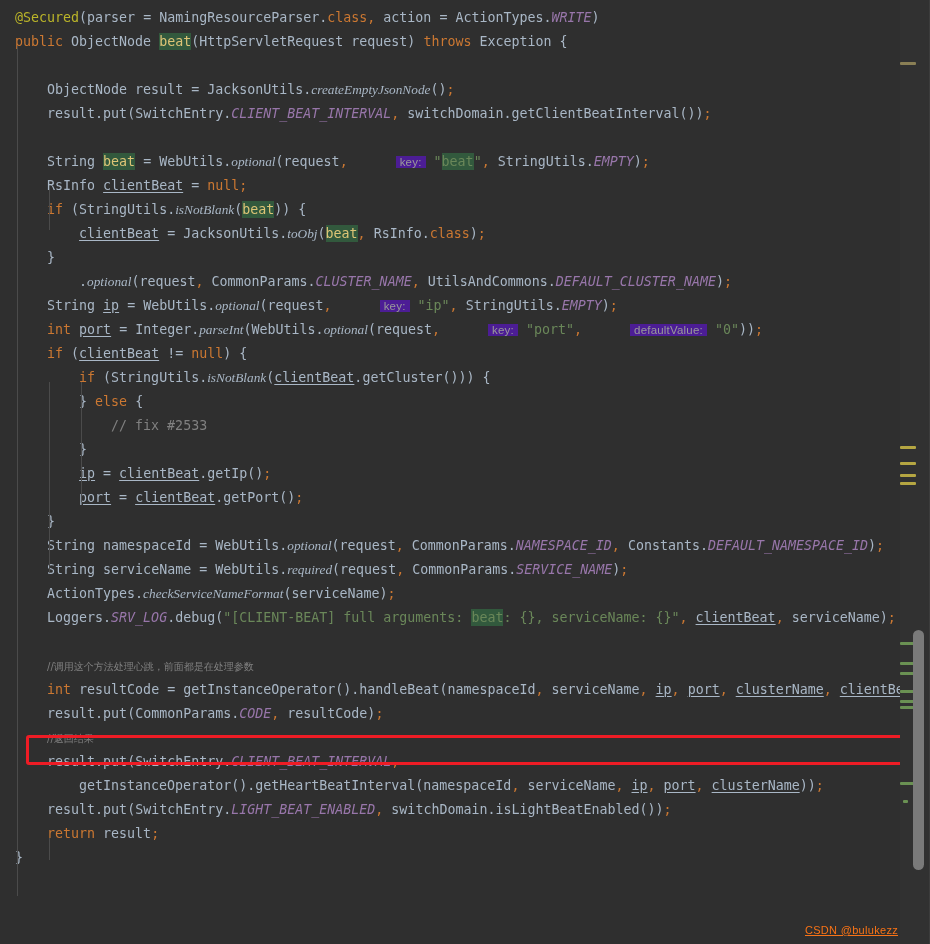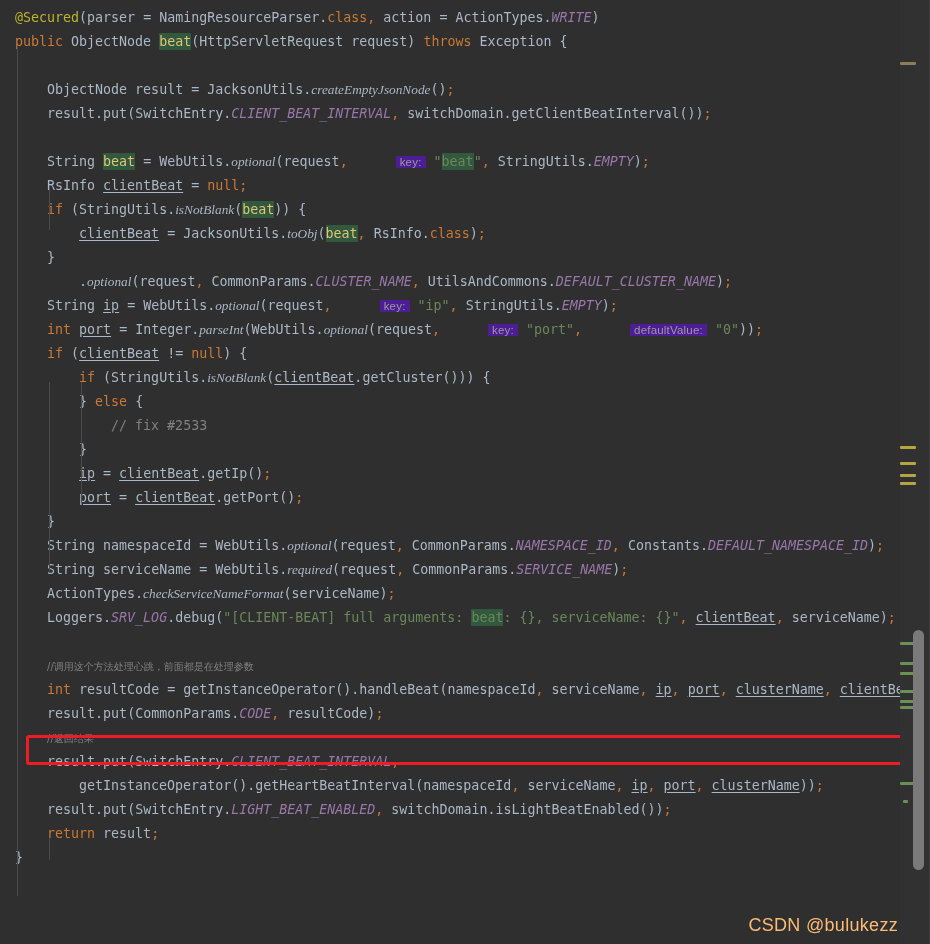--- a/index.html
+++ b/index.html
@@ -119,24 +119,25 @@
     border: 3px solid #ee1c25;
     border-radius: 3px;
     pointer-events: none;
   }
 
   
   .watermark {
     position: absolute;
     right: 32px;
     bottom: 8px;
-    color: #fdba74;
-    font-size: 18px;
+    color: #f97316;
+    font-size: 11px;
     font-family: "Liberation Sans", sans-serif;
     letter-spacing: .3px;
+    text-decoration: underline;
   }
   .cjk { font-family: "DejaVu Sans", "Liberation Sans", sans-serif; font-size: 10px; }
 </style>
 </head>
 <body>
 
 <div id="editor">
 
   <div class="code-area">
 

